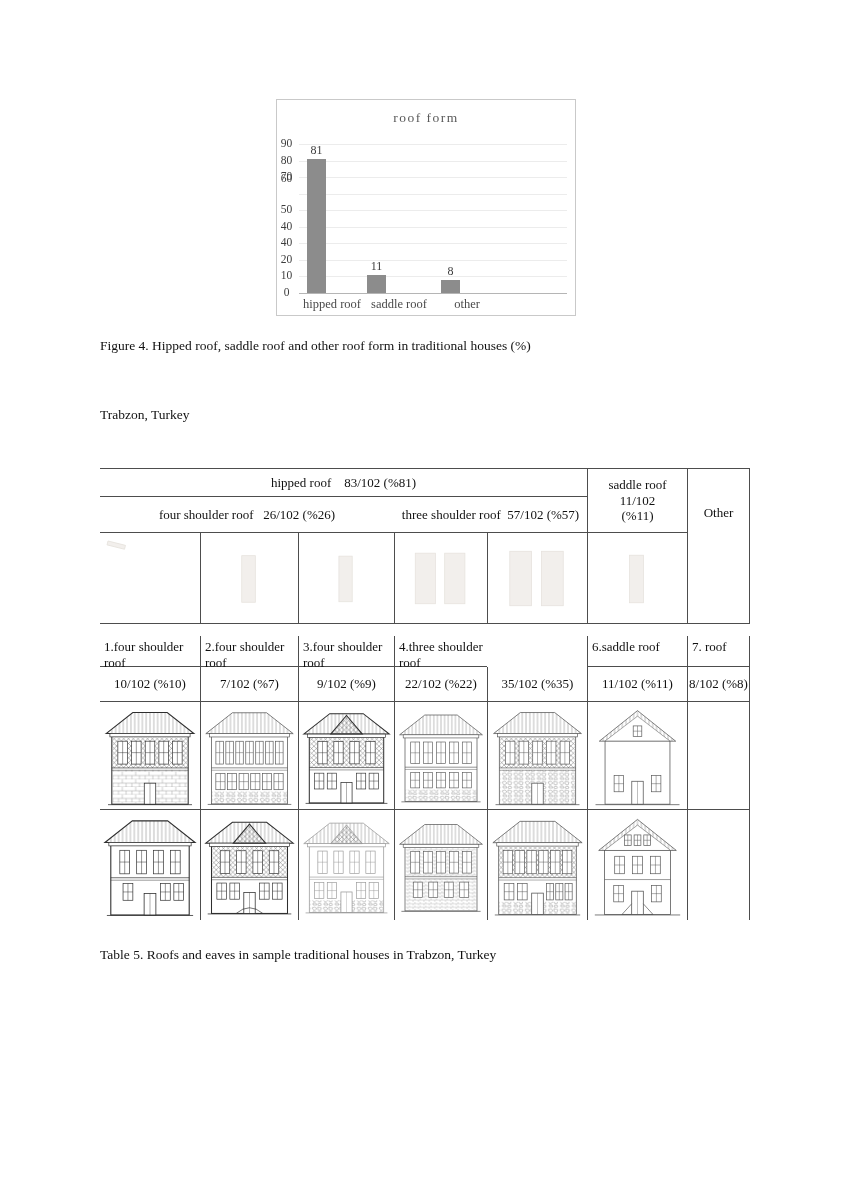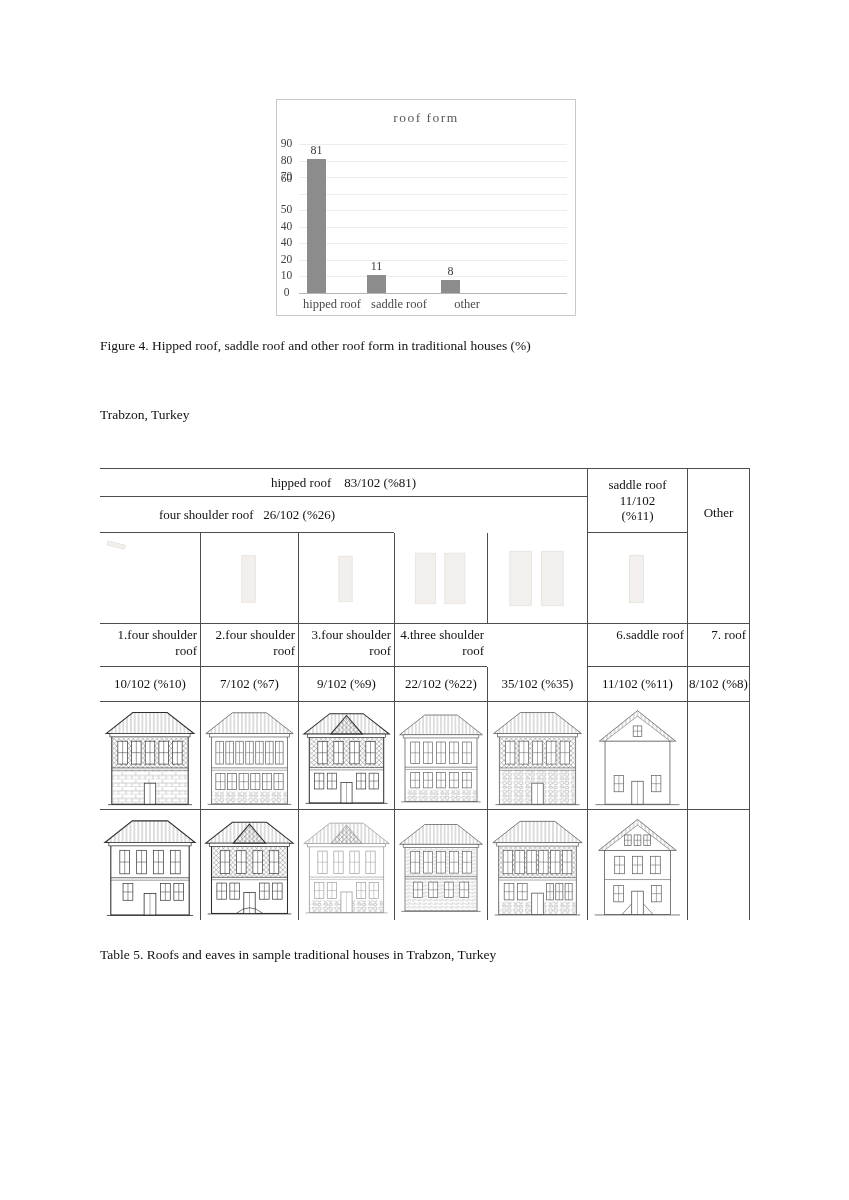--- a/index.html
+++ b/index.html
@@ -26,21 +26,21 @@
   .rtable{position:absolute;left:100px;top:468px;display:grid;
           grid-template-columns:100px 98px 96px 93px 100px 100px 63px;
           grid-template-rows:29px 36px 91px 43px 35px 108px 110px;
           font-size:13px;line-height:15.5px;color:#111;}
   .cell{position:relative;box-sizing:border-box;border:0 solid #4d4d4d;background:#fff;}
   .bt{border-top-width:1px;} .bb{border-bottom-width:1px;}
   .bl{border-left-width:1px;} .br{border-right-width:1px;}
   .hc{display:flex;align-items:center;justify-content:center;text-align:center;white-space:pre-wrap;}
   .hc-top{display:flex;align-items:flex-start;justify-content:center;text-align:center;
           padding-top:36px;white-space:pre-wrap;}
-  .lab{padding:3px 3px 0 4px;text-align:right;}
+  .lab{padding:3px 3px 0 4px;text-align:left;margin-top:12px;}
   .stat{display:flex;align-items:center;justify-content:center;text-align:center;padding:1px;}
   .imgcell{padding:0;} .imgcell svg,.housecell svg{display:block;width:100%;height:100%;}
   .housecell{padding:1px;}
 </style>
 </head>
 <body>
 
 <svg width="0" height="0" style="position:absolute" aria-hidden="true">
   <defs>
     <pattern id="pat-roof" width="4" height="6" patternUnits="userSpaceOnUse">
@@ -103,20 +103,21 @@
     <div>Trabzon, Turkey</div>
   </div>
 
   <div class="rtable">
     <div class="cell hc bt bb" style="grid-area:1/1/2/6">hipped roof    83/102 (%81)</div>
     <div class="cell hc bt bl bb" style="grid-area:1/6/3/7">saddle roof
 11/102
 (%11)</div>
     <div class="cell hc-top bt bl br bb" style="grid-area:1/7/4/8">Other</div>
     <div class="cell hc bb" style="grid-area:2/1/3/4">four shoulder roof   26/102 (%26)</div>
+    <div class="cell hc bb" style="grid-area:2/4/3/6">three shoulder roof  57/102 (%57)</div>
 
     <div class="cell imgcell bb" style="grid-area:3/1/4/2">
         <svg viewBox="0 0 100 90" preserveAspectRatio="xMidYMid meet">
           <rect x="8" y="8" width="18" height="4" transform="rotate(14 8 8)" fill="#f2efec" stroke="#e6e2dd" stroke-width="0.8"></rect>
         </svg>
       </div>
     <div class="cell imgcell bl bb" style="grid-area:3/2/4/3">
         <svg viewBox="0 0 100 90" preserveAspectRatio="xMidYMid meet">
           <rect x="42" y="22" width="14" height="48" fill="#f2efec" stroke="#e6e2dd" stroke-width="0.8"></rect>
         </svg>

